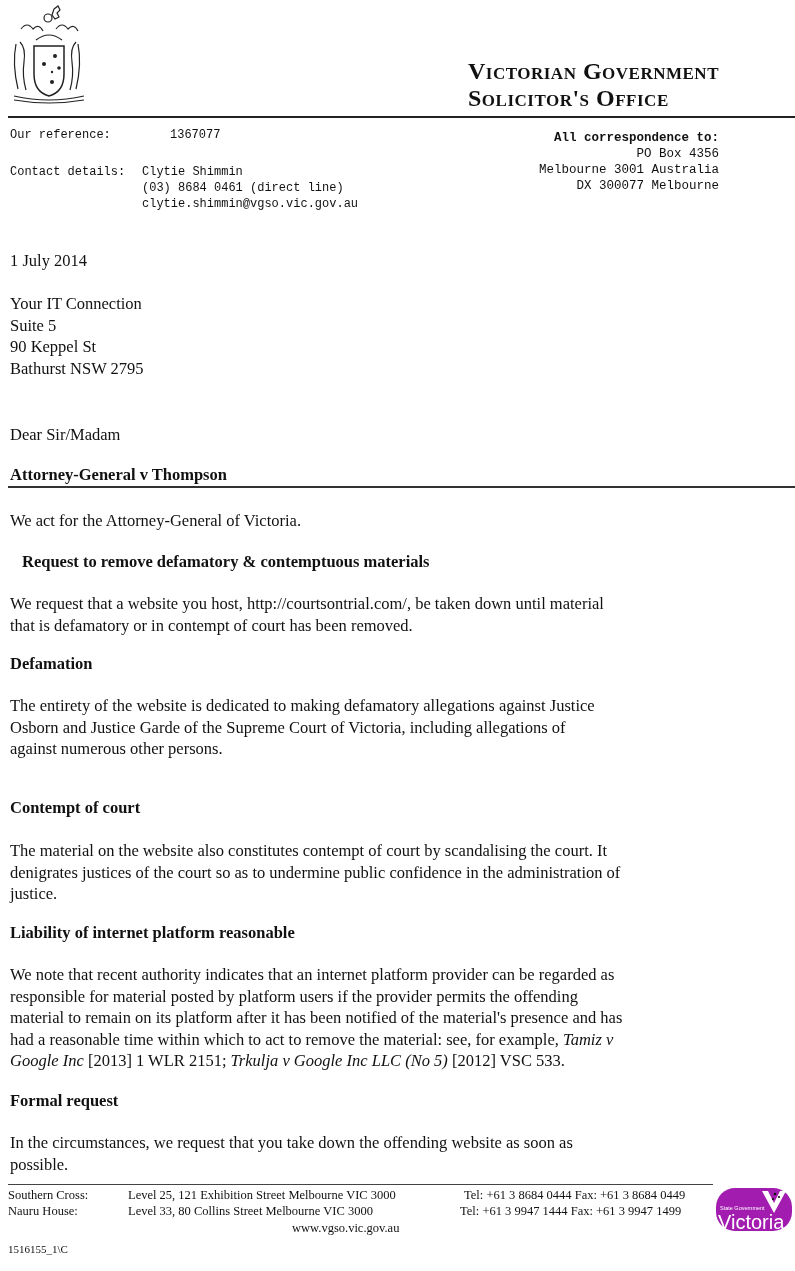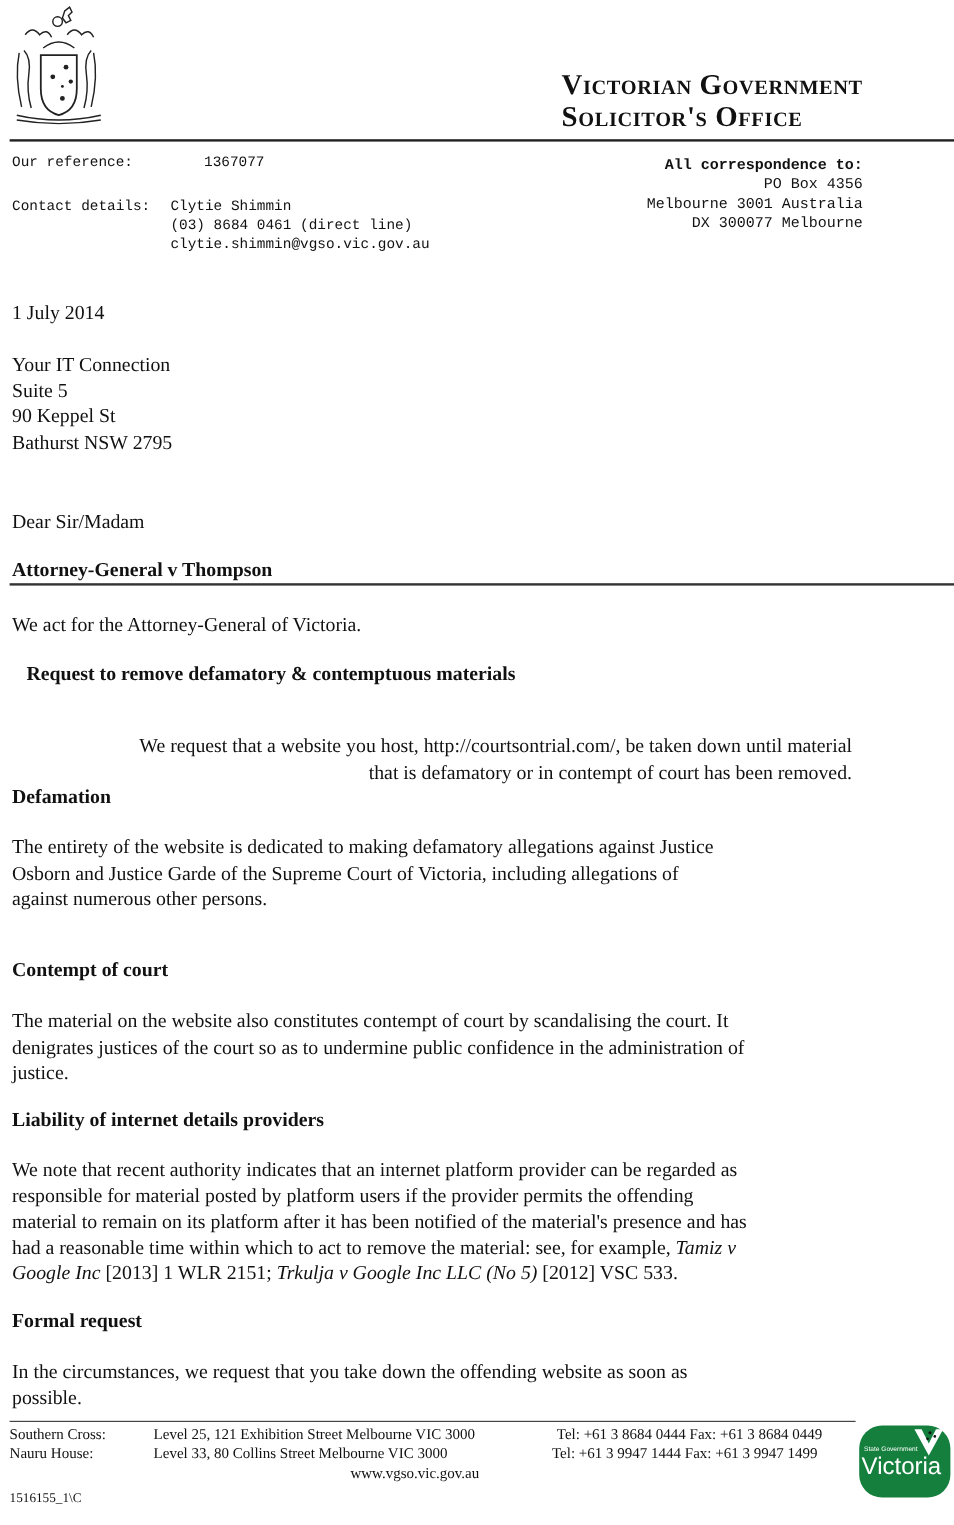--- a/index.html
+++ b/index.html
@@ -14,21 +14,21 @@
   .ref-val { left: 142px; top: 127px; margin-left: 28px; }
   .contact-label { top: 164px; }
   .contact { left: 142px; top: 164px; }
   .corr { right: 76px; top: 130px; text-align: right; font-family: "Liberation Mono", monospace; font-size: 12.5px; line-height: 16px; }
   .corr b { font-weight: bold; }
   .body-text { left: 10px; width: 700px; font-family: "Liberation Serif", serif; font-size: 16.5px; line-height: 21.5px; }
   .h { font-weight: bold; }
   .underline-rule { left: 8px; top: 486px; width: 787px; height: 1.5px; background: #333; }
   .footer-rule { left: 8px; top: 1184px; width: 705px; height: 1px; background: #444; }
   .footer { font-family: "Liberation Serif", serif; font-size: 12.5px; line-height: 15px; }
-  .vic-logo { left: 716px; top: 1188px; width: 76px; height: 60px; background: #15803d; color: #fff; border-radius: 19px; }
+  .vic-logo { left: 716px; top: 1188px; width: 76px; height: 43px; background: #a21caf; color: #fff; border-radius: 19px; }
   .vic-logo .small { position: absolute; left: 4px; top: 17px; font-family: "Liberation Sans", sans-serif; font-size: 5.5px; }
   .vic-logo .big { position: absolute; left: 2px; top: 24px; font-family: "Liberation Sans", sans-serif; font-size: 20px; line-height: 20px; }
   i { font-style: italic; }
 </style>
 </head>
 <body>
 
 <div class="abs crest">
   <svg width="85" height="100" viewBox="0 0 85 100">
     <g fill="none" stroke="#222" stroke-width="1.2">
@@ -89,40 +89,40 @@
 </div>
 
 <div class="abs body-text" style="top:424px;">Dear Sir/Madam</div>
 
 <div class="abs body-text h" style="top:464px;">Attorney-General v Thompson</div>
 <div class="abs underline-rule"></div>
 
 <div class="abs body-text" style="top:510px;">We act for the Attorney-General of Victoria.</div>
 
 <div class="abs body-text h" style="top:551px;margin-left:12px;">Request to remove defamatory &amp; contemptuous materials</div>
-<div class="abs body-text" style="top:611px;text-align:right;">
+<div class="abs body-text" style="top:593px;">
   <div>We request that a website you host,  http://courtsontrial.com/, be taken down until material</div>
   <div>that is defamatory or in contempt of court has been removed.</div>
 </div>
 
 <div class="abs body-text h" style="top:653px;">Defamation</div>
 <div class="abs body-text" style="top:695px;">
   <div>The entirety of the website is dedicated to making defamatory allegations against Justice</div>
   <div>Osborn and Justice Garde of the Supreme Court of Victoria, including allegations of</div>
   <div>against numerous other persons.</div>
 </div>
 
 <div class="abs body-text h" style="top:797px;">Contempt of court</div>
 <div class="abs body-text" style="top:840px;">
   <div>The material on the website also constitutes contempt of court by scandalising the court.  It</div>
   <div>denigrates justices of the court so as to undermine public confidence in the administration of</div>
   <div>justice.</div>
 </div>
 
-<div class="abs body-text h" style="top:922px;">Liability of internet details providers</div>
+<div class="abs body-text h" style="top:922px;">Liability of internet platform reasonable</div>
 <div class="abs body-text" style="top:964px;">
   <div>We note that  recent authority indicates that an internet platform provider can be regarded as</div>
   <div>responsible for material posted by platform users if the provider permits the offending</div>
   <div>material to remain on its platform after it has been notified of the material's presence and has</div>
   <div><span>had a reasonable time within which to act to remove the material: see, for example, </span><i>Tamiz v</i></div>
   <div><i>Google Inc</i><span> [2013] 1 WLR 2151; </span><i>Trkulja v Google Inc LLC (No 5)</i><span> [2012] VSC 533.</span></div>
 </div>
 
 <div class="abs body-text h" style="top:1090px;">Formal request</div>
 <div class="abs body-text" style="top:1132px;">

